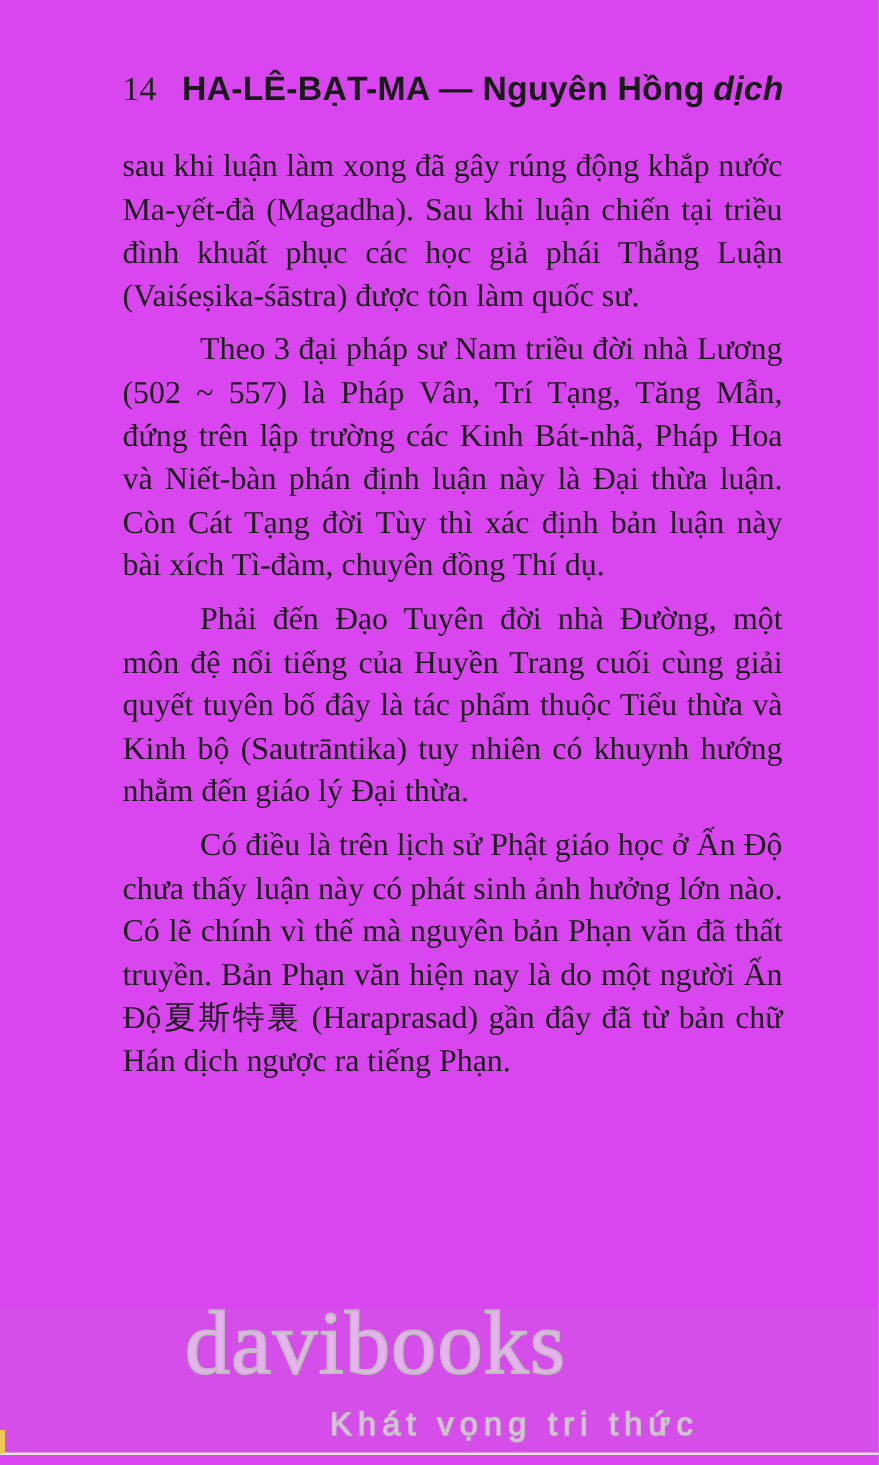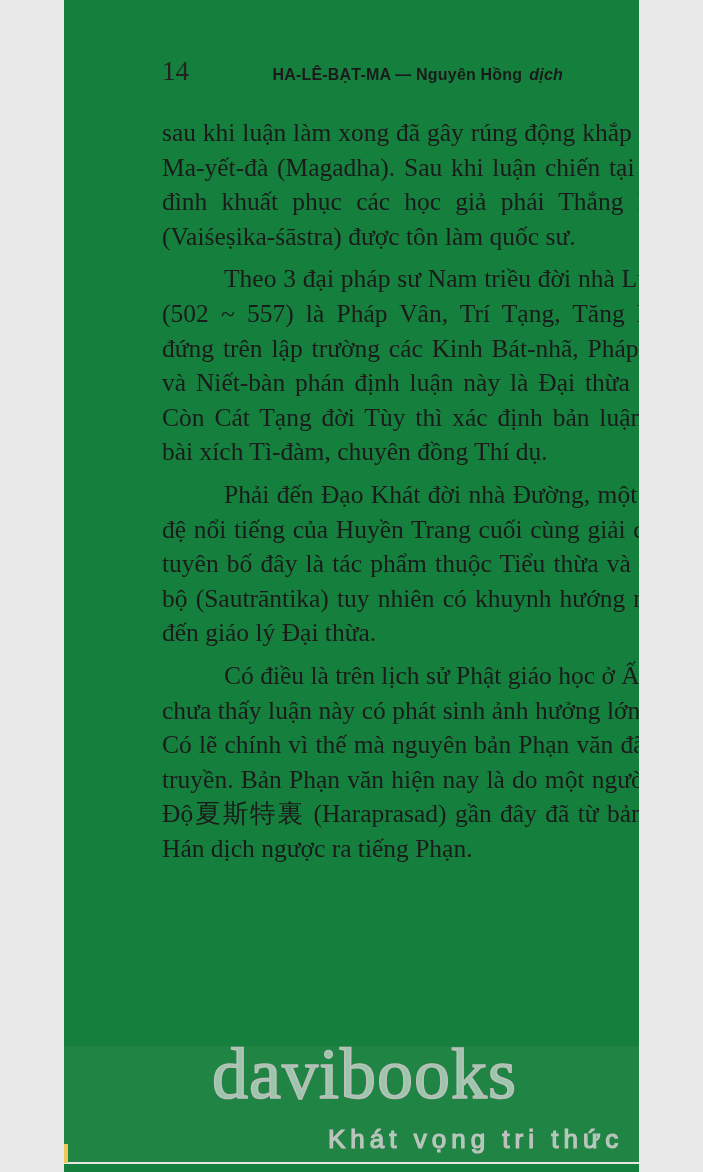--- a/index.html
+++ b/index.html
@@ -2,24 +2,24 @@
 <html><head>
 <meta charset="utf-8">
 <style>
   html, body { margin: 0; padding: 0; }
   body {
     font-family: "Liberation Serif", serif;
     background: #e9e9e9;
   }
   .page {
     position: relative;
-    width: 575px;
+    width: 703px;
     height: 1172px;
     margin: 0 auto;
-    background: #15803d;
+    background: #d946ef;
     overflow: hidden;
     color: #1c1c1c;
   }
   
   .running-header {
     position: absolute;
     top: 56px;
     left: 98px;
     right: 76px;
     display: flex;
@@ -27,21 +27,21 @@
     align-items: baseline;
   }
   .page-number {
     font-family: "Liberation Serif", serif;
     font-size: 27px;
     color: #222;
   }
   .header-right {
     font-family: "Liberation Sans", sans-serif;
     font-weight: bold;
-    font-size: 16px;
+    font-size: 27px;
     color: #1a1a1a;
     letter-spacing: 0.2px;
     white-space: nowrap;
   }
   .header-right .role {
     font-style: italic;
     margin-left: 7px;
   }
   
   .body-text {
@@ -118,21 +118,21 @@
   <div class="running-header">
     <span class="page-number">14</span>
     <span class="header-right">
       <span>HA-LÊ-BẠT-MA — Nguyên Hồng</span><span class="role">dịch</span>
     </span>
   </div>
 
   <div class="body-text">
     <p class="no-indent">sau khi luận làm xong đã gây rúng động khắp nước Ma-yết-đà (Magadha). Sau khi luận chiến tại triều đình khuất phục các học giả phái Thắng Luận (Vaiśeṣika-śāstra) được tôn làm quốc sư.</p>
     <p>Theo 3 đại pháp sư Nam triều đời nhà Lương (502 ~ 557) là Pháp Vân, Trí Tạng, Tăng Mẫn, đứng trên lập trường các Kinh Bát-nhã, Pháp Hoa và Niết-bàn phán định luận này là Đại thừa luận. Còn Cát Tạng đời Tùy thì xác định bản luận này bài xích Tì-đàm, chuyên đồng Thí dụ.</p>
-    <p>Phải đến Đạo Khát đời nhà Đường, một môn đệ nổi tiếng của Huyền Trang cuối cùng giải quyết tuyên bố đây là tác phẩm thuộc Tiểu thừa và Kinh bộ (Sautrāntika) tuy nhiên có khuynh hướng nhằm đến giáo lý Đại thừa.</p>
+    <p>Phải đến Đạo Tuyên đời nhà Đường, một môn đệ nổi tiếng của Huyền Trang cuối cùng giải quyết tuyên bố đây là tác phẩm thuộc Tiểu thừa và Kinh bộ (Sautrāntika) tuy nhiên có khuynh hướng nhằm đến giáo lý Đại thừa.</p>
     <p>Có điều là trên lịch sử Phật giáo học ở Ấn Độ chưa thấy luận này có phát sinh ảnh hưởng lớn nào. Có lẽ chính vì thế mà nguyên bản Phạn văn đã thất truyền. Bản Phạn văn hiện nay là do một người Ấn Độ夏斯特裏 (Haraprasad) gần đây đã từ bản chữ Hán dịch ngược ra tiếng Phạn.</p>
   </div>
 
   <div class="watermark-band"></div>
   <div class="watermark-logo">davibooks</div>
   <div class="watermark-tagline">Khát vọng tri thức</div>
 
   <div class="bottom-edge-line"></div>
   <div class="corner-mark"></div>
 

